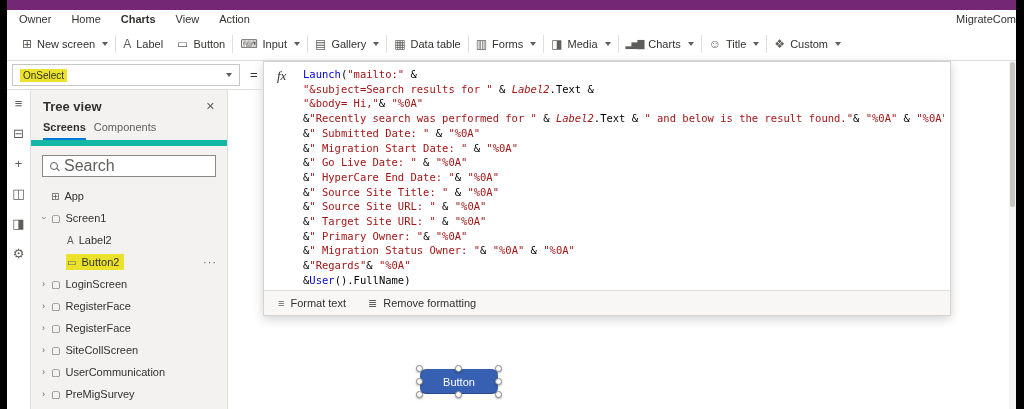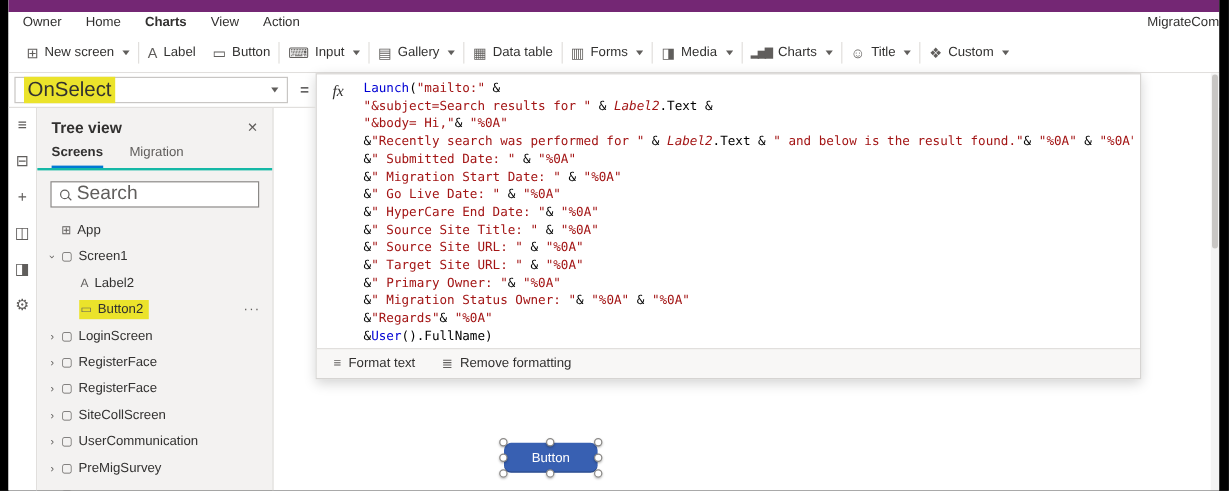--- a/index.html
+++ b/index.html
@@ -39,21 +39,21 @@
   .rail { position:absolute; left:0; top:90px; width:24px; height:319px; background:#fff;
           border-right:1px solid #e1dfdd; display:flex; flex-direction:column; align-items:center;
           padding-top:7px; gap:17px; z-index:2; }
   .rail-icon { font-size:13px; color:#605e5c; cursor:pointer; line-height:1; }
 
   .tree-panel { position:absolute; left:24px; top:90px; width:197px; height:319px; background:#f3f2f1;
                 border-right:1px solid #e1dfdd; overflow:hidden; z-index:2; }
   .tree-header { display:flex; justify-content:space-between; align-items:center; padding:9px 12px 4px 12px; }
   .tree-title { font-size:13px; font-weight:bold; color:#323130; }
   .tree-close { font-size:11px; color:#605e5c; cursor:pointer; }
-  .tree-tabs { display:flex; gap:22px; padding:3px 12px 0 12px; border-bottom:2px solid #14b8a6; }
+  .tree-tabs { display:flex; gap:8px; padding:3px 12px 0 12px; border-bottom:6px solid #14b8a6; }
   .tree-tab { font-size:11px; color:#605e5c; padding-bottom:5px; cursor:pointer; border-bottom:2px solid transparent; }
   .tree-tab.active { color:#323130; font-weight:bold; border-bottom:2px solid #0078d4; }
   .search-box { margin:9px 11px 4px 11px; height:22px; background:#fff; border:1px solid #8a8886;
                 display:flex; align-items:center; gap:6px; padding:0 7px; }
   .mag { width:8px; height:8px; border:1px solid #605e5c; border-radius:50%; position:relative; flex:0 0 8px; }
   .mag::after { content:""; position:absolute; width:4px; height:1px; background:#605e5c;
                 transform:rotate(45deg); right:-3px; bottom:-1px; }
   .search-placeholder { font-size:16px; color:#605e5c; }
   .tree-list { padding-top:4px; }
   .tree-row { display:flex; align-items:center; height:22px; font-size:11px; color:#323130;
@@ -62,21 +62,21 @@
   .chev.down { transform:rotate(90deg); }
   .row-main { display:inline-flex; align-items:center; gap:5px; padding:2px 5px 2px 1px; }
   .tico { font-size:10px; color:#605e5c; }
   .tlabel { white-space:nowrap; }
   .more { position:absolute; right:10px; color:#605e5c; letter-spacing:1px; font-size:11px; }
 
   .formula-row { position:absolute; left:0; top:61px; width:100%; height:29px; background:#fff; z-index:5; }
   .formula-row::after { content:""; position:absolute; left:0; bottom:0; width:256px; height:1px; background:#e1dfdd; }
   .prop-dropdown { position:absolute; left:5px; top:3px; width:228px; height:22px; background:#fff;
                    border:1px solid #c8c6c4; display:flex; align-items:center; justify-content:space-between;
-                   padding:0 7px; font-size:17px; cursor:pointer; }
+                   padding:0 7px; font-size:10px; cursor:pointer; }
   .prop-value { padding:1px 3px; color:#323130; }
   .equals { position:absolute; left:243px; top:6px; font-size:13px; color:#323130; }
 
   .formula-panel { position:absolute; left:256px; top:0; width:688px; height:255px; background:#fff;
                    border:1px solid #d6d4d2; box-shadow:0 3px 10px rgba(0,0,0,.18); }
   .fx { position:absolute; left:13px; top:6px; font-family:"Liberation Serif",serif; font-style:italic;
         font-size:13px; color:#323130; }
   .formula-code { position:absolute; left:39px; top:5px; right:6px; bottom:27px; overflow:hidden;
                   font-family:"DejaVu Sans Mono","Liberation Mono",monospace; font-size:10.5px;
                   line-height:14.7px; white-space:pre; color:#000; cursor:text; }
@@ -197,21 +197,21 @@
         <span class="rail-icon">⚙</span>
       </div>
 
     <div class="tree-panel">
       <div class="tree-header">
         <span class="tree-title">Tree view</span>
         <span class="tree-close">✕</span>
       </div>
       <div class="tree-tabs" id="tree-tabs">
           <span class="tree-tab active">Screens</span>
-          <span class="tree-tab">Migration</span>
+          <span class="tree-tab">Components</span>
         </div>
       <div class="search-box">
         <span class="mag"></span>
         <span class="search-placeholder">Search</span>
       </div>
       <div class="tree-list" id="tree-list">
           <div class="tree-row" style="padding-left: 6px;">
             <span class="chev"></span>
             <span class="row-main">
               <span class="tico">⊞</span>

